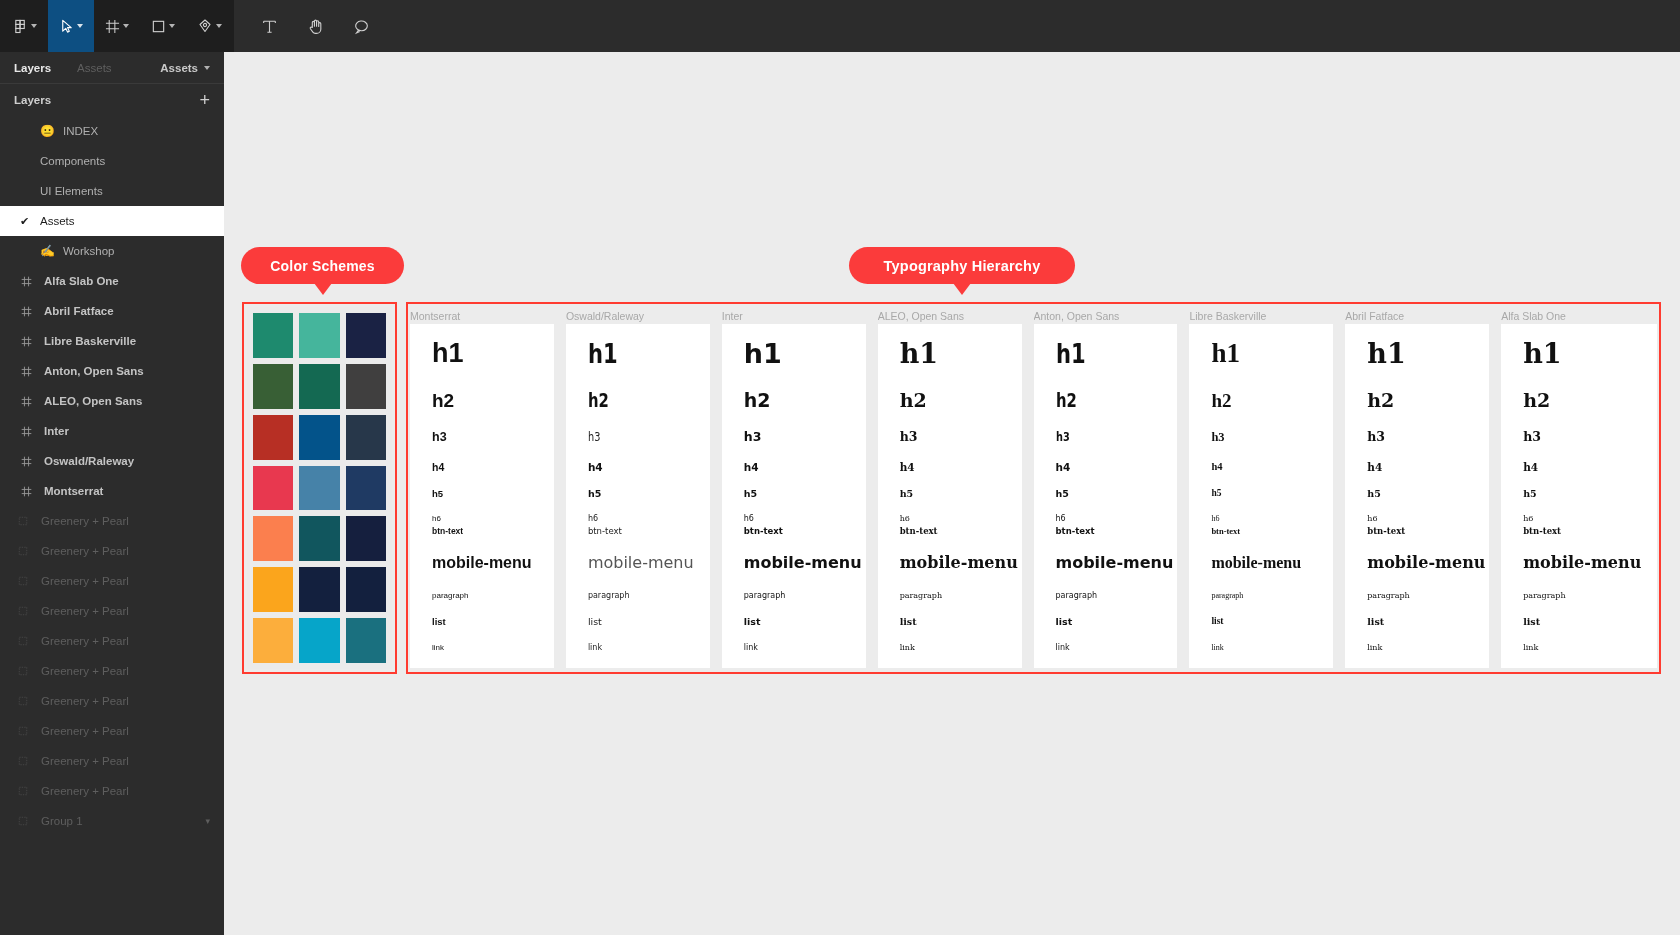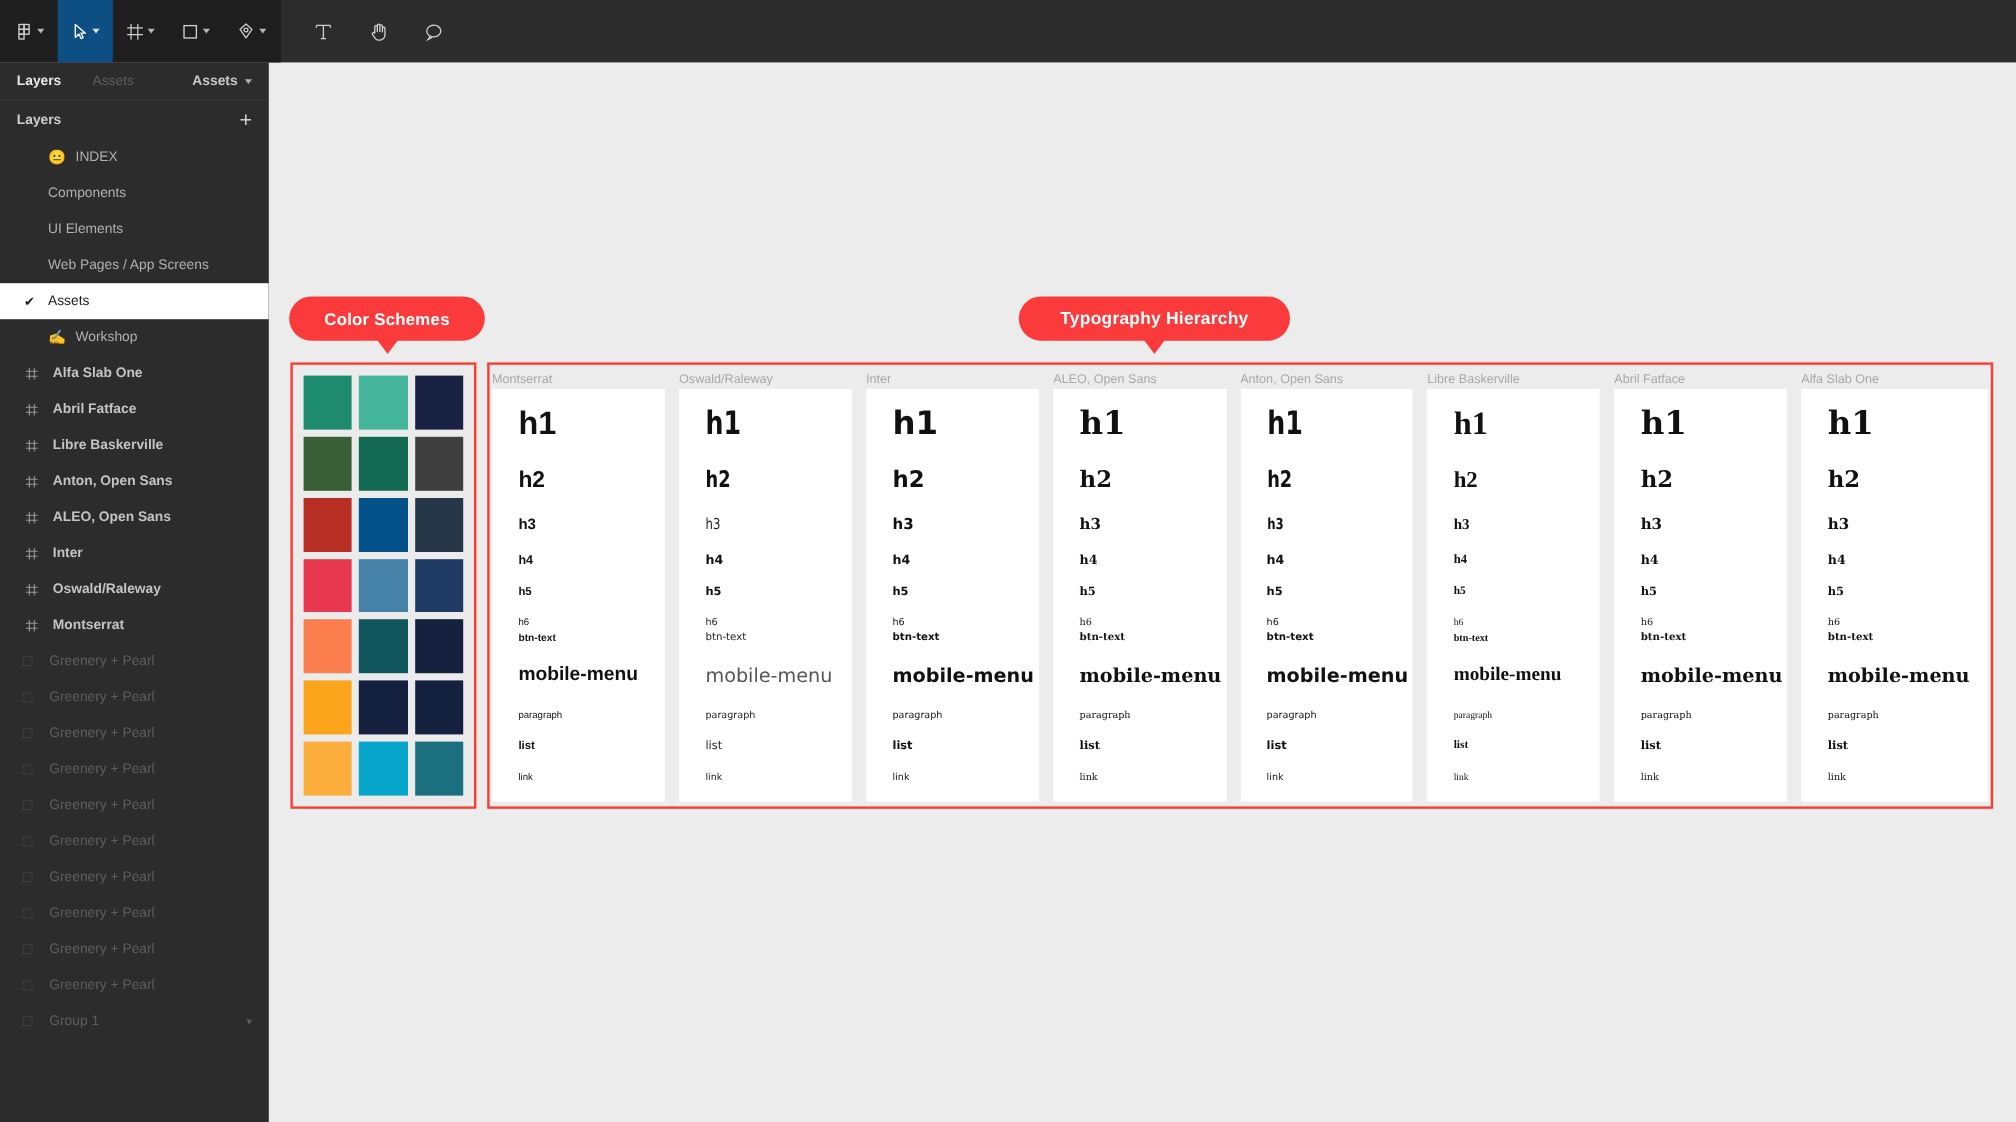--- a/index.html
+++ b/index.html
@@ -324,23 +324,20 @@
   <div id="pages-list">
       <div class="page-row">
         <span class="emoji">😐</span>
         <span>INDEX</span>
       </div>
       <div class="page-row">
         <span>Components</span>
       </div>
       <div class="page-row">
         <span>UI Elements</span>
-      </div>
-      <div class="page-row">
-        <span>Web Pages / App Screens</span>
       </div>
       <div class="page-row sel">
         <span class="chk">✔</span>
         <span>Assets</span>
       </div>
       <div class="page-row">
         <span class="emoji">✍</span>
         <span>Workshop</span>
       </div>
     </div>

